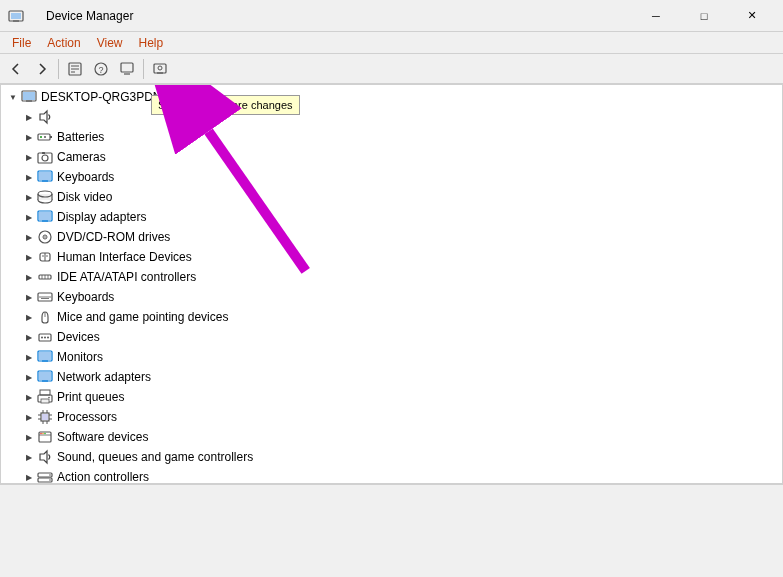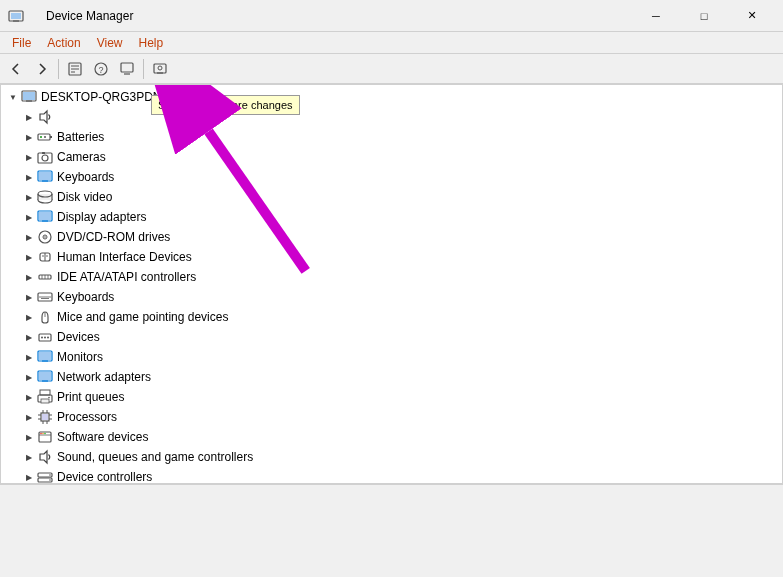--- a/index.html
+++ b/index.html
@@ -535,21 +535,21 @@
     <div class="tree-item indent-1">
       <span class="expand-arrow">▶</span>
       <span class="tree-icon">
         <svg width="16" height="16" viewBox="0 0 16 16">
           <rect x="1" y="4" width="14" height="4" rx="1" fill="none" stroke="#555" stroke-width="1.2"></rect>
           <circle cx="13" cy="6" r="0.8" fill="#555"></circle>
           <rect x="1" y="9" width="14" height="4" rx="1" fill="none" stroke="#555" stroke-width="1.2"></rect>
           <circle cx="13" cy="11" r="0.8" fill="#555"></circle>
         </svg>
       </span>
-      <span class="tree-label">Device controllers</span>
+      <span class="tree-label">Action controllers</span>
     </div>
 
     <div class="tree-item indent-1">
       <span class="expand-arrow">▶</span>
       <span class="tree-icon">
         <svg width="16" height="16" viewBox="0 0 16 16">
           <rect x="2" y="4" width="12" height="8" rx="1" fill="none" stroke="#555" stroke-width="1.2"></rect>
           <line x1="2" y1="7" x2="14" y2="7" stroke="#555" stroke-width="0.8"></line>
           <line x1="6" y1="4" x2="6" y2="12" stroke="#555" stroke-width="0.8"></line>
         </svg>

